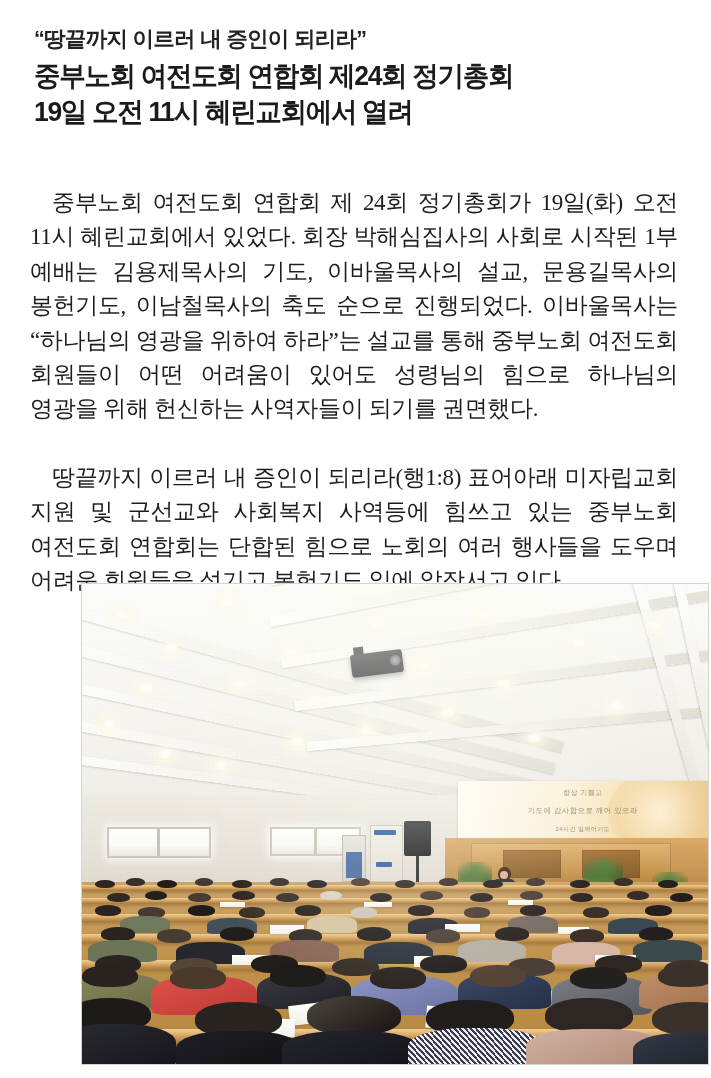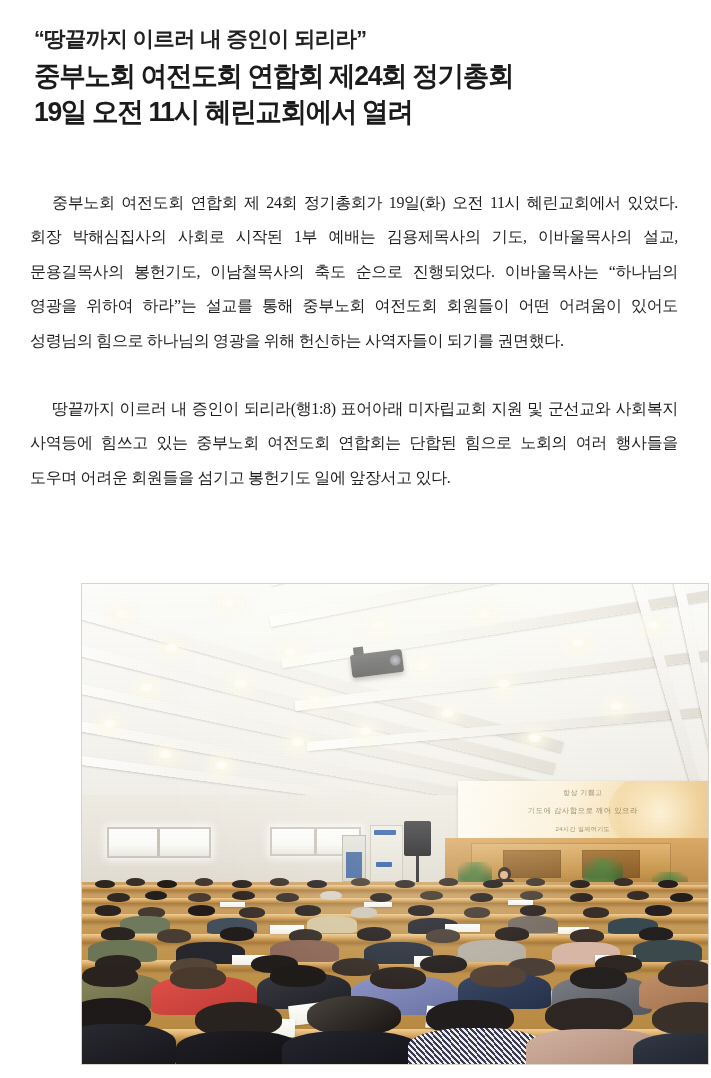--- a/index.html
+++ b/index.html
@@ -56,21 +56,21 @@
 
   
   .article-body {
     position: absolute;
     left: 30px;
     top: 186px;
     width: 648px;
   }
   .para {
     font-family: "Liberation Serif", "DejaVu Serif", serif;
-    font-size: 16px;
+    font-size: 23px;
     line-height: 34.4px;
     letter-spacing: -0.35px;
     color: #1d1d1d;
     margin: 0;
     text-align: justify;
     text-justify: inter-character;
     text-indent: 22px;
     word-break: keep-all;
   }
   .para + .para { margin-top: 34px; }

